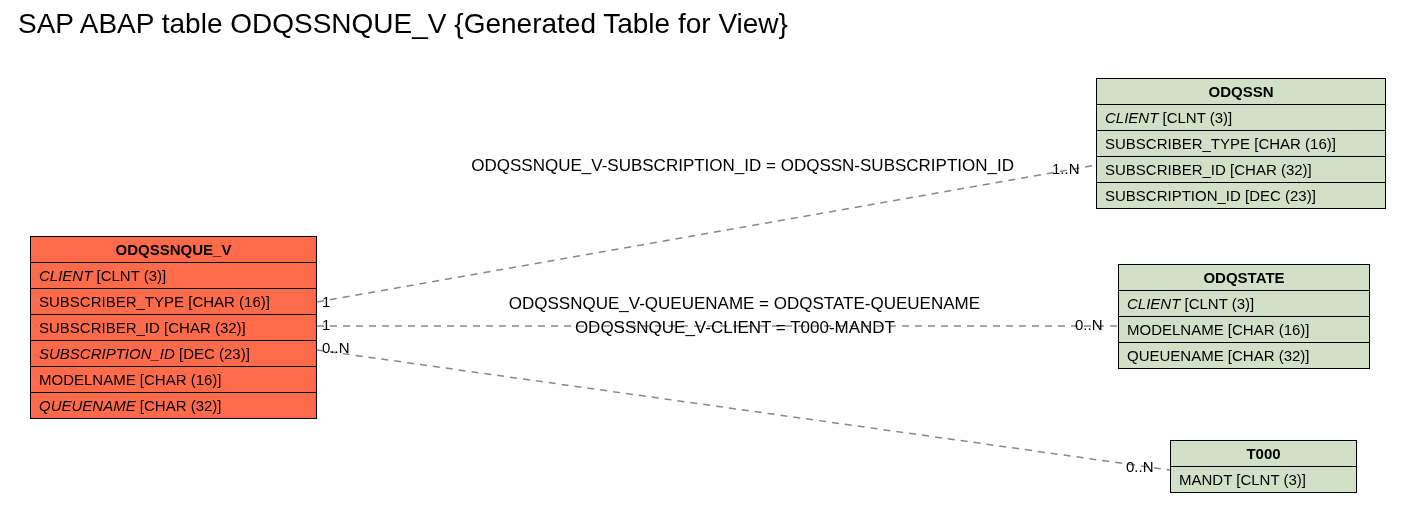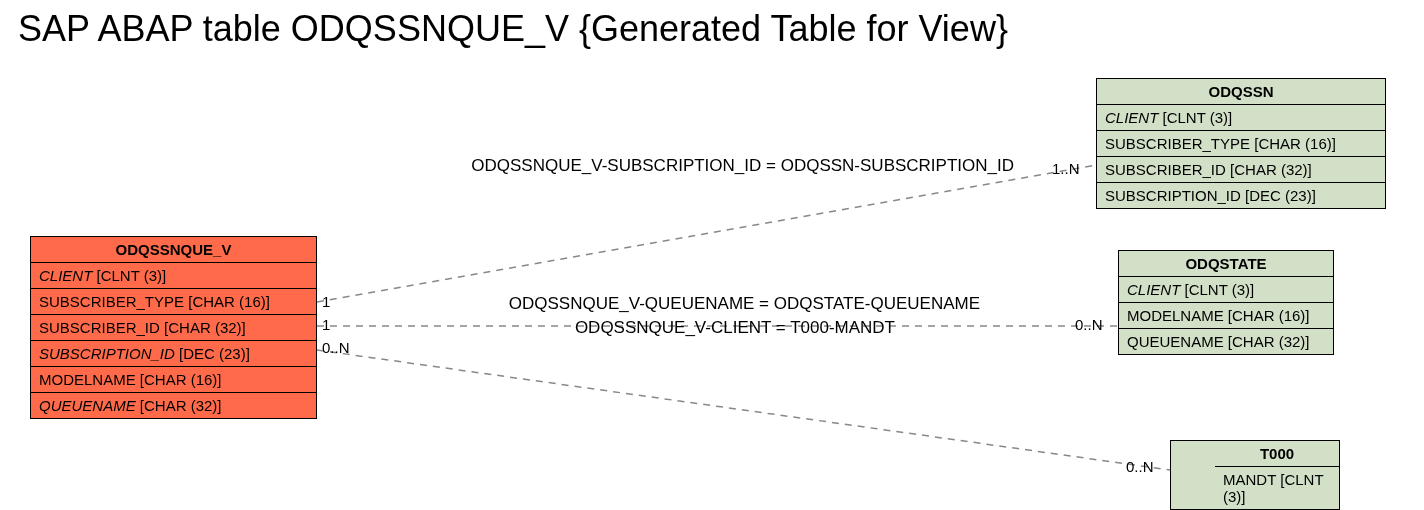--- a/index.html
+++ b/index.html
@@ -10,21 +10,21 @@
     height: 510px;
     font-family: Arial, Helvetica, sans-serif;
     background: #ffffff;
     position: relative;
     overflow: hidden;
   }
   .title {
     position: absolute;
     top: 8px;
     left: 18px;
-    font-size: 36px;
+    font-size: 28px;
     color: #000;
   }
   .table-box {
     position: absolute;
     border: 1px solid #000;
     font-size: 15px;
   }
   .table-header {
     font-weight: bold;
     text-align: center;
@@ -85,30 +85,30 @@
 <div class="table-box green" style="left:1096px; top:78px; width:290px;">
   <div class="table-header">ODQSSN</div>
   <div id="odqssn-fields">
       <div class="table-row"><span class="fld italic">CLIENT</span> [CLNT (3)]</div>
       <div class="table-row"><span class="fld">SUBSCRIBER_TYPE</span> [CHAR (16)]</div>
       <div class="table-row"><span class="fld">SUBSCRIBER_ID</span> [CHAR (32)]</div>
       <div class="table-row"><span class="fld">SUBSCRIPTION_ID</span> [DEC (23)]</div>
     </div>
 </div>
 
-<div class="table-box green" style="left:1118px; top:250px; width:216px;">
+<div class="table-box green" style="left:1118px; top:264px; width:252px;">
   <div class="table-header">ODQSTATE</div>
   <div id="odqstate-fields">
       <div class="table-row"><span class="fld italic">CLIENT</span> [CLNT (3)]</div>
       <div class="table-row"><span class="fld">MODELNAME</span> [CHAR (16)]</div>
       <div class="table-row"><span class="fld">QUEUENAME</span> [CHAR (32)]</div>
     </div>
 </div>
 
-<div class="table-box green" style="left:1170px; top:440px; width:170px;padding-left:44px;">
+<div class="table-box green" style="left:1170px; top:440px; width:187px;">
   <div class="table-header">T000</div>
   <div id="t000-fields">
       <div class="table-row"><span class="fld">MANDT</span> [CLNT (3)]</div>
     </div>
 </div>
 
 <div class="rel-label" style="left:384px; top:156px; width:630px;">ODQSSNQUE_V-SUBSCRIPTION_ID = ODQSSN-SUBSCRIPTION_ID</div>
 <div class="rel-label" style="left:420px; top:294px; width:560px;">ODQSSNQUE_V-QUEUENAME = ODQSTATE-QUEUENAME</div>
 <div class="rel-label" style="left:465px; top:318px; width:430px;">ODQSSNQUE_V-CLIENT = T000-MANDT</div>
 

